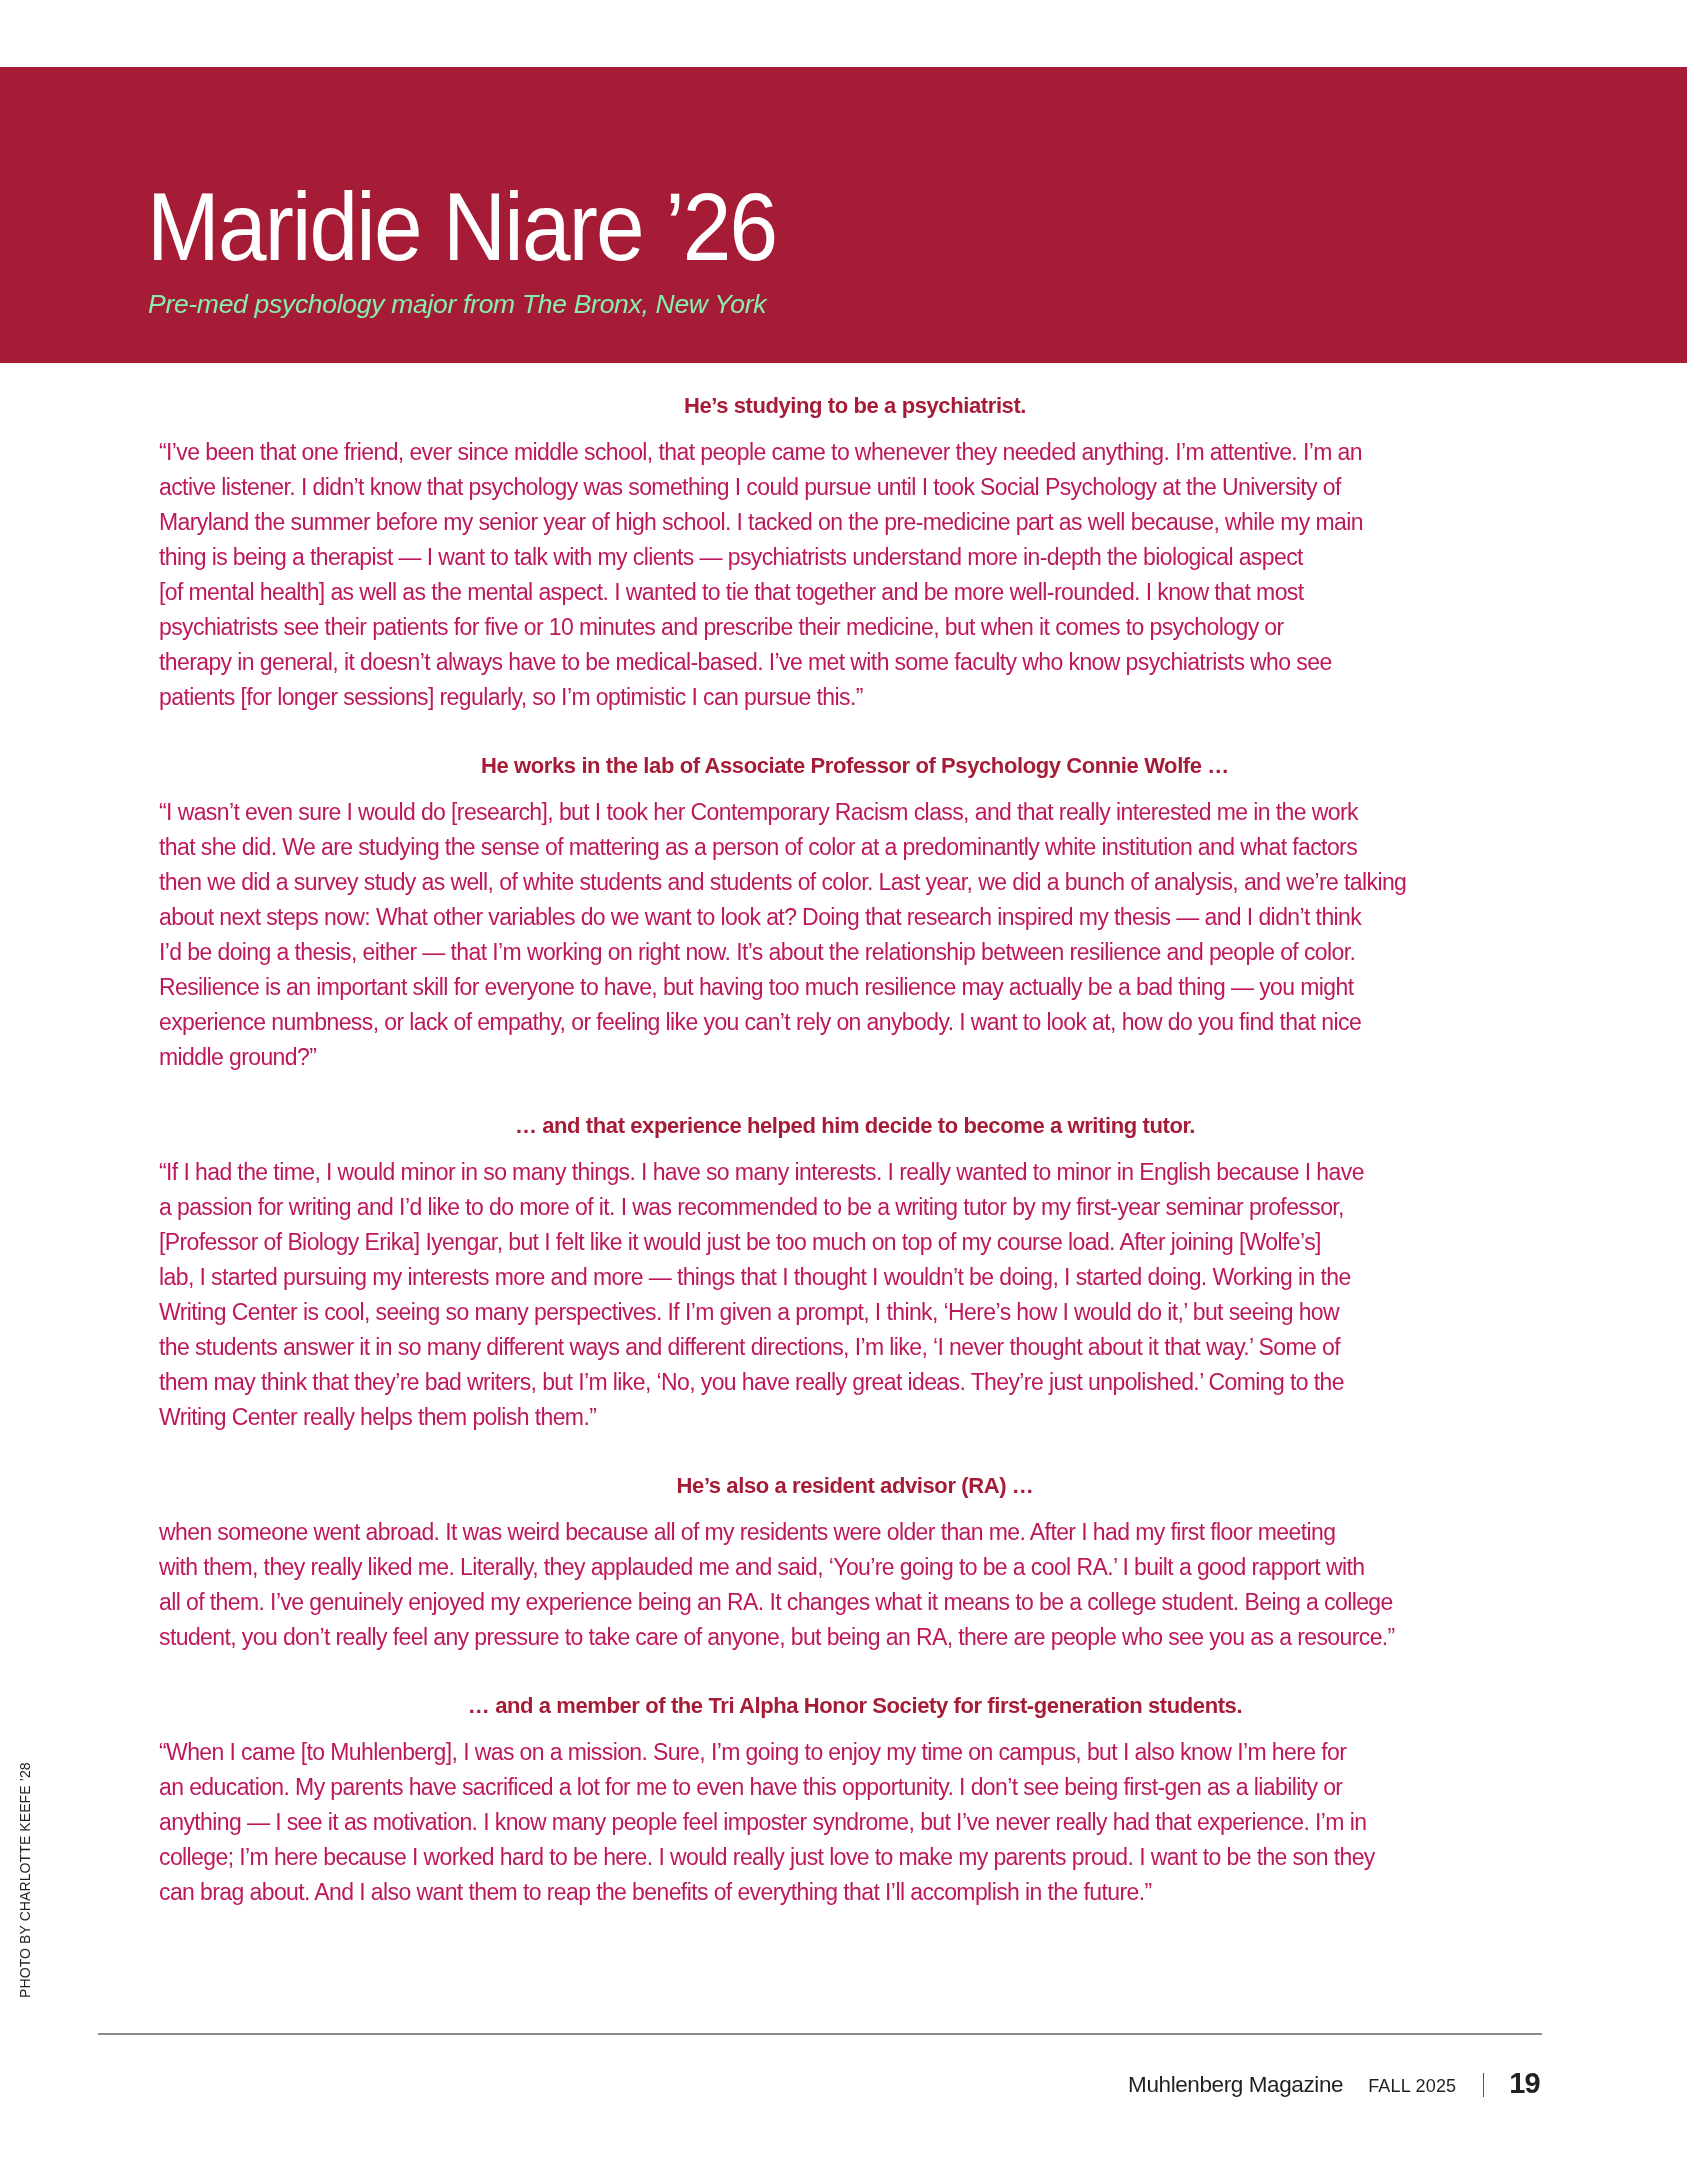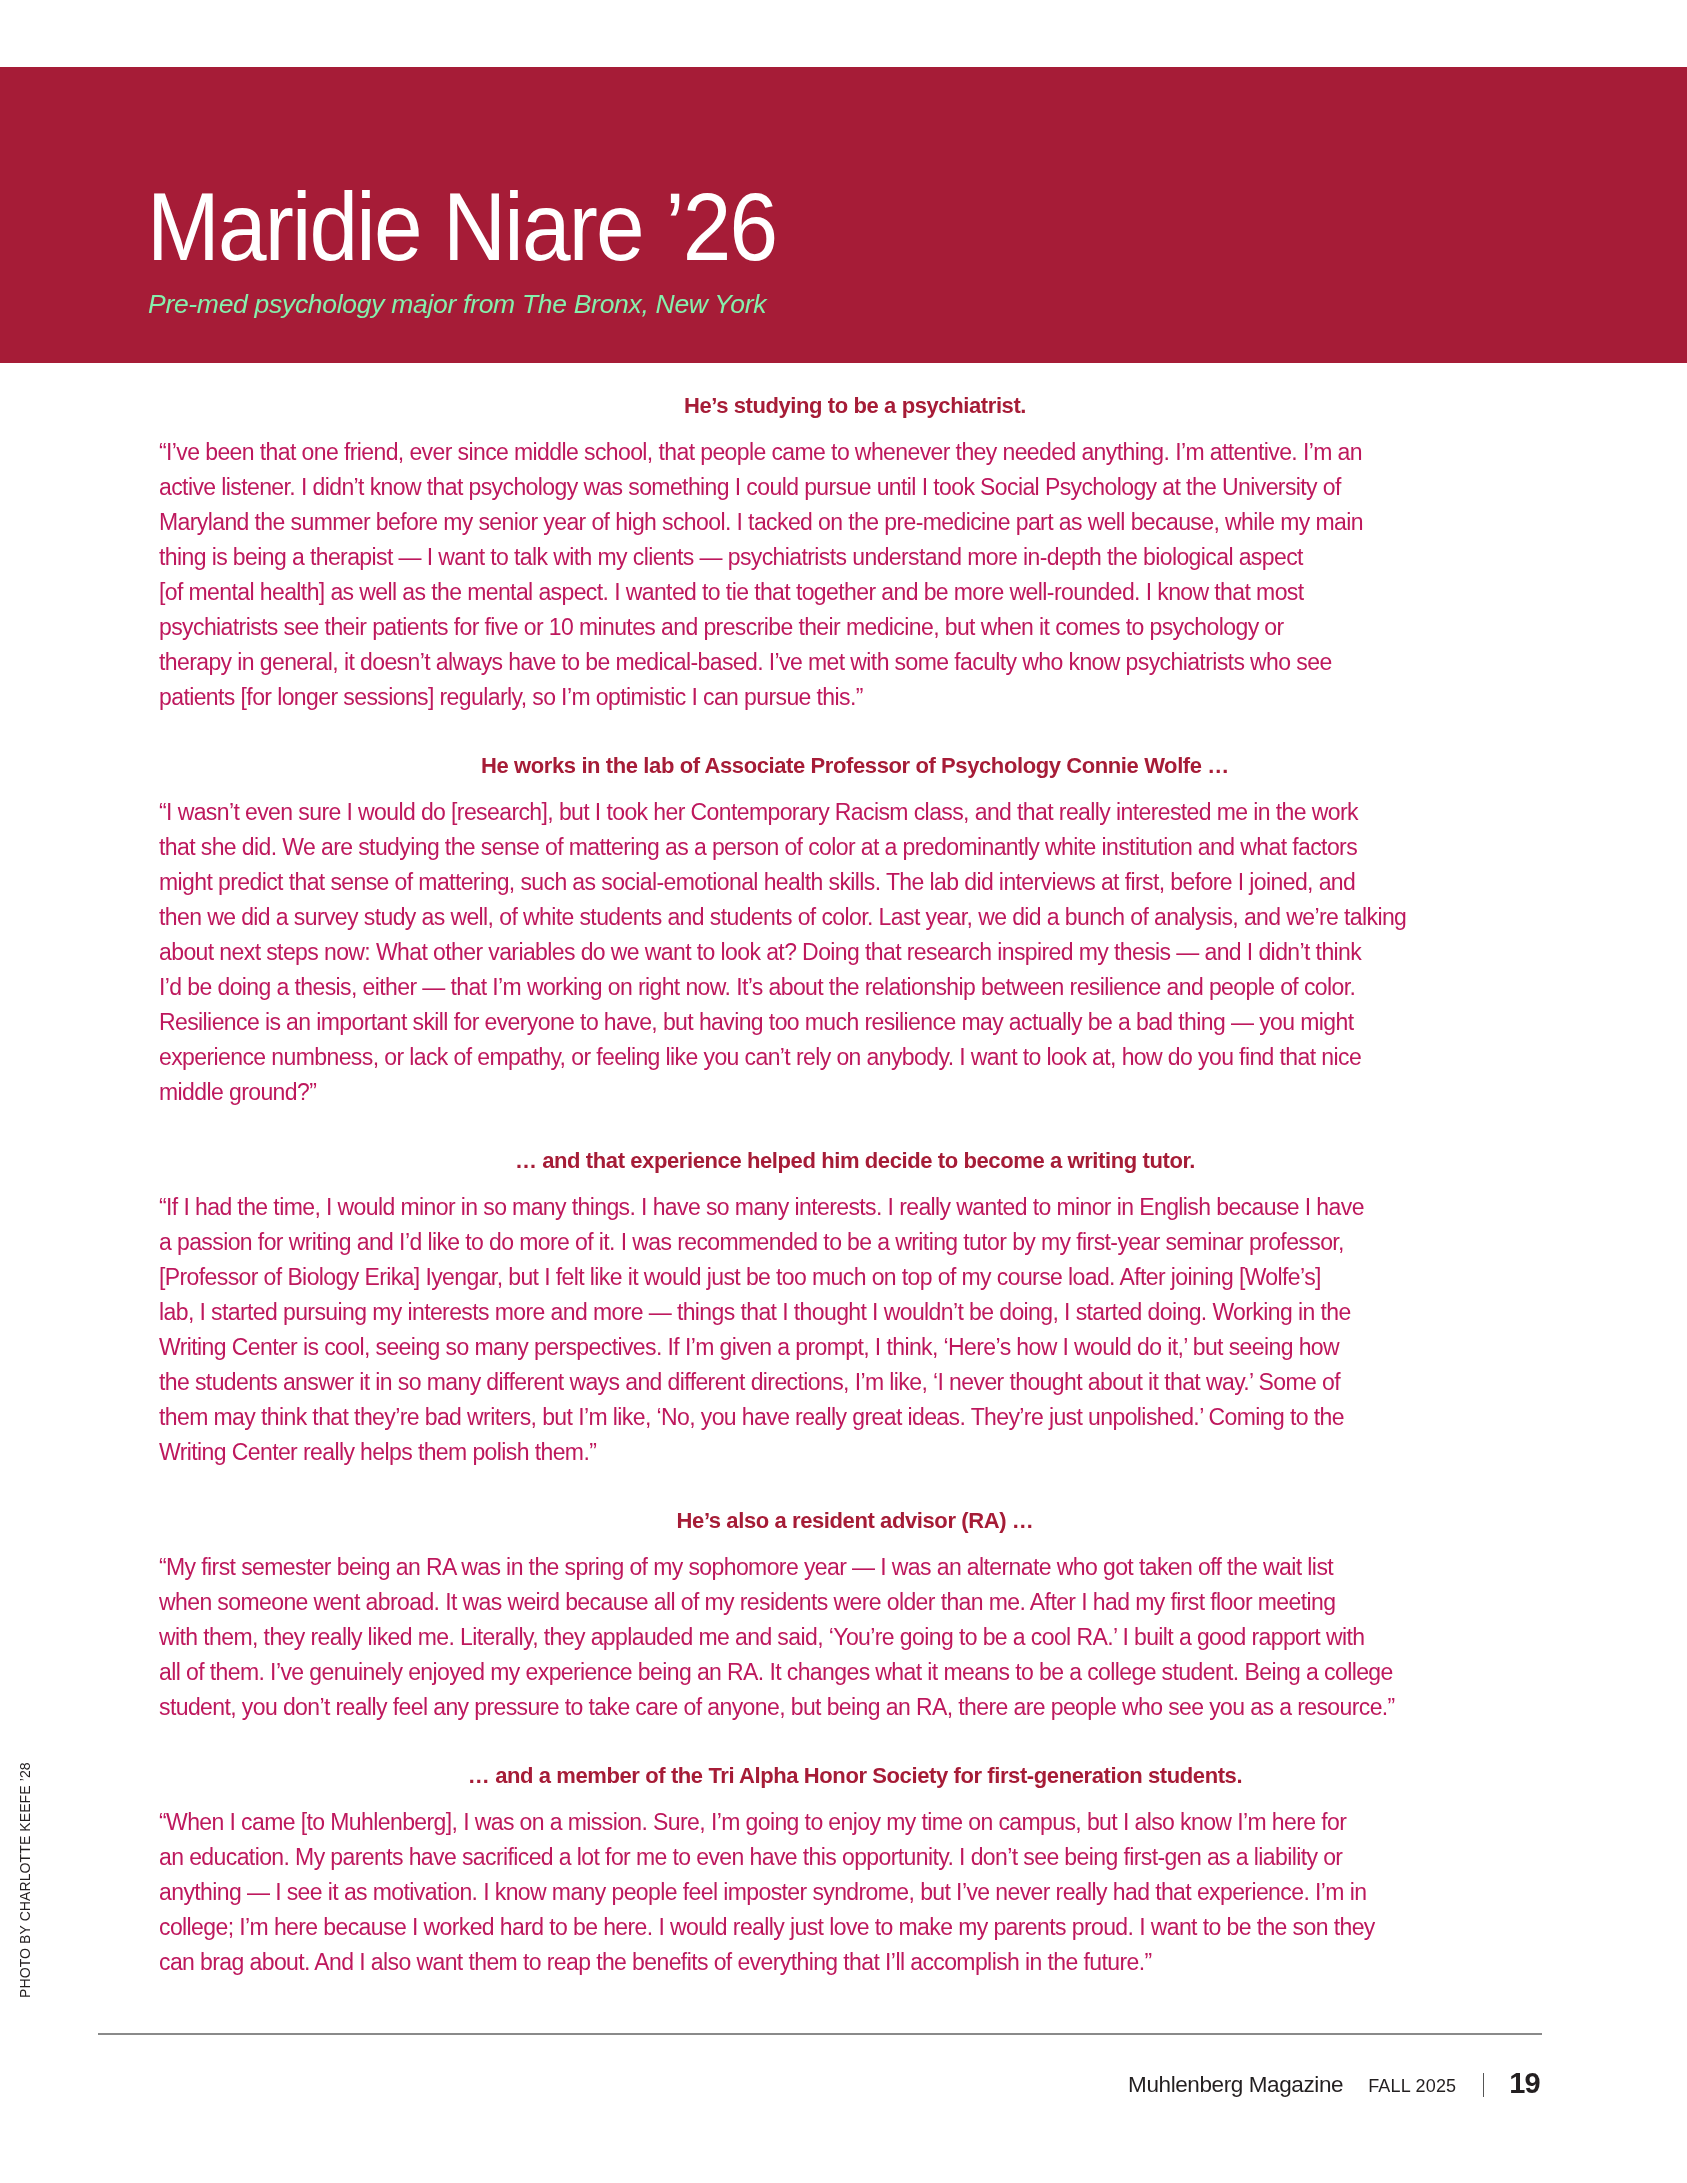--- a/index.html
+++ b/index.html
@@ -154,21 +154,20 @@
       <span class="ln">therapy in general, it doesn’t always have to be medical-based. I’ve met with some faculty who know psychiatrists who see</span>
       <span class="ln">patients [for longer sessions] regularly, so I’m optimistic I can pursue this.”</span>
     </p>
   </section>
 
   <section class="section">
     <h2 class="section-heading">He works in the lab of Associate Professor of Psychology Connie Wolfe …</h2>
     <p class="section-body">
       <span class="ln">“I wasn’t even sure I would do [research], but I took her Contemporary Racism class, and that really interested me in the work</span>
       <span class="ln">that she did. We are studying the sense of mattering as a person of color at a predominantly white institution and what factors</span>
-      <span class="ln">might predict that sense of mattering, such as social-emotional health skills. The lab did interviews at first, before I joined, and</span>
       <span class="ln">then we did a survey study as well, of white students and students of color. Last year, we did a bunch of analysis, and we’re talking</span>
       <span class="ln">about next steps now: What other variables do we want to look at? Doing that research inspired my thesis — and I didn’t think</span>
       <span class="ln">I’d be doing a thesis, either — that I’m working on right now. It’s about the relationship between resilience and people of color.</span>
       <span class="ln">Resilience is an important skill for everyone to have, but having too much resilience may actually be a bad thing — you might</span>
       <span class="ln">experience numbness, or lack of empathy, or feeling like you can’t rely on anybody. I want to look at, how do you find that nice</span>
       <span class="ln">middle ground?”</span>
     </p>
   </section>
 
   <section class="section">
@@ -181,21 +180,20 @@
       <span class="ln">Writing Center is cool, seeing so many perspectives. If I’m given a prompt, I think, ‘Here’s how I would do it,’ but seeing how</span>
       <span class="ln">the students answer it in so many different ways and different directions, I’m like, ‘I never thought about it that way.’ Some of</span>
       <span class="ln">them may think that they’re bad writers, but I’m like, ‘No, you have really great ideas. They’re just unpolished.’ Coming to the</span>
       <span class="ln">Writing Center really helps them polish them.”</span>
     </p>
   </section>
 
   <section class="section">
     <h2 class="section-heading">He’s also a resident advisor (RA) …</h2>
     <p class="section-body">
-      <span class="ln">“My first semester being an RA was in the spring of my sophomore year — I was an alternate who got taken off the wait list</span>
       <span class="ln">when someone went abroad. It was weird because all of my residents were older than me. After I had my first floor meeting</span>
       <span class="ln">with them, they really liked me. Literally, they applauded me and said, ‘You’re going to be a cool RA.’ I built a good rapport with</span>
       <span class="ln">all of them. I’ve genuinely enjoyed my experience being an RA. It changes what it means to be a college student. Being a college</span>
       <span class="ln">student, you don’t really feel any pressure to take care of anyone, but being an RA, there are people who see you as a resource.”</span>
     </p>
   </section>
 
   <section class="section">
     <h2 class="section-heading">… and a member of the Tri Alpha Honor Society for first-generation students.</h2>
     <p class="section-body">

